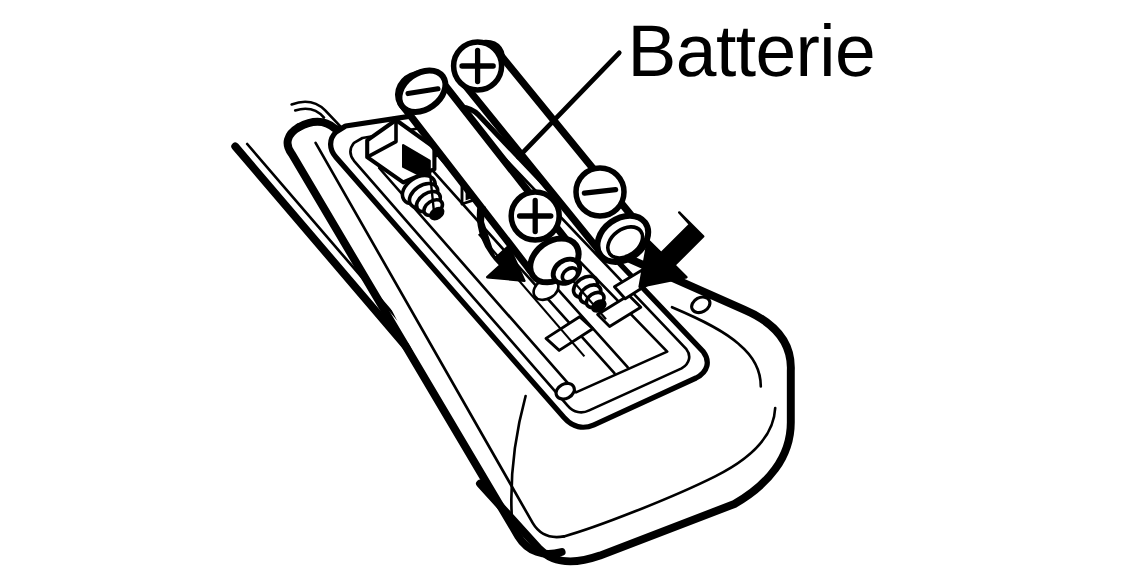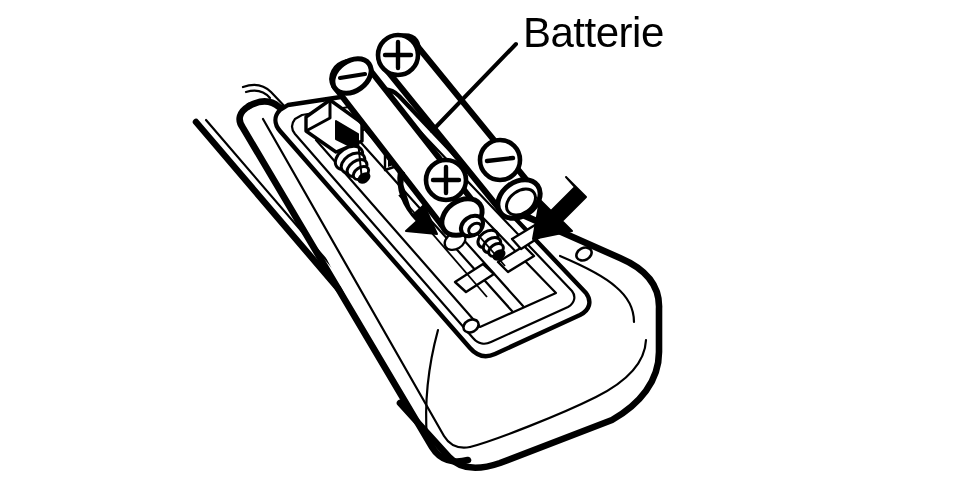--- a/index.html
+++ b/index.html
@@ -25,21 +25,21 @@
     inset: 0;
     width: 955px;
     height: 490px;
     display: block;
   }
   .callout-label {
     position: absolute;
     left: 523px;
     top: 12px;
     font-family: "Liberation Sans", sans-serif;
-    font-size: 42px;
+    font-size: 61px;
     line-height: 1;
     font-weight: 400;
     letter-spacing: -0.5px;
     color: #000000;
     white-space: nowrap;
     user-select: none;
   }
 </style>
 </head>
 <body>

